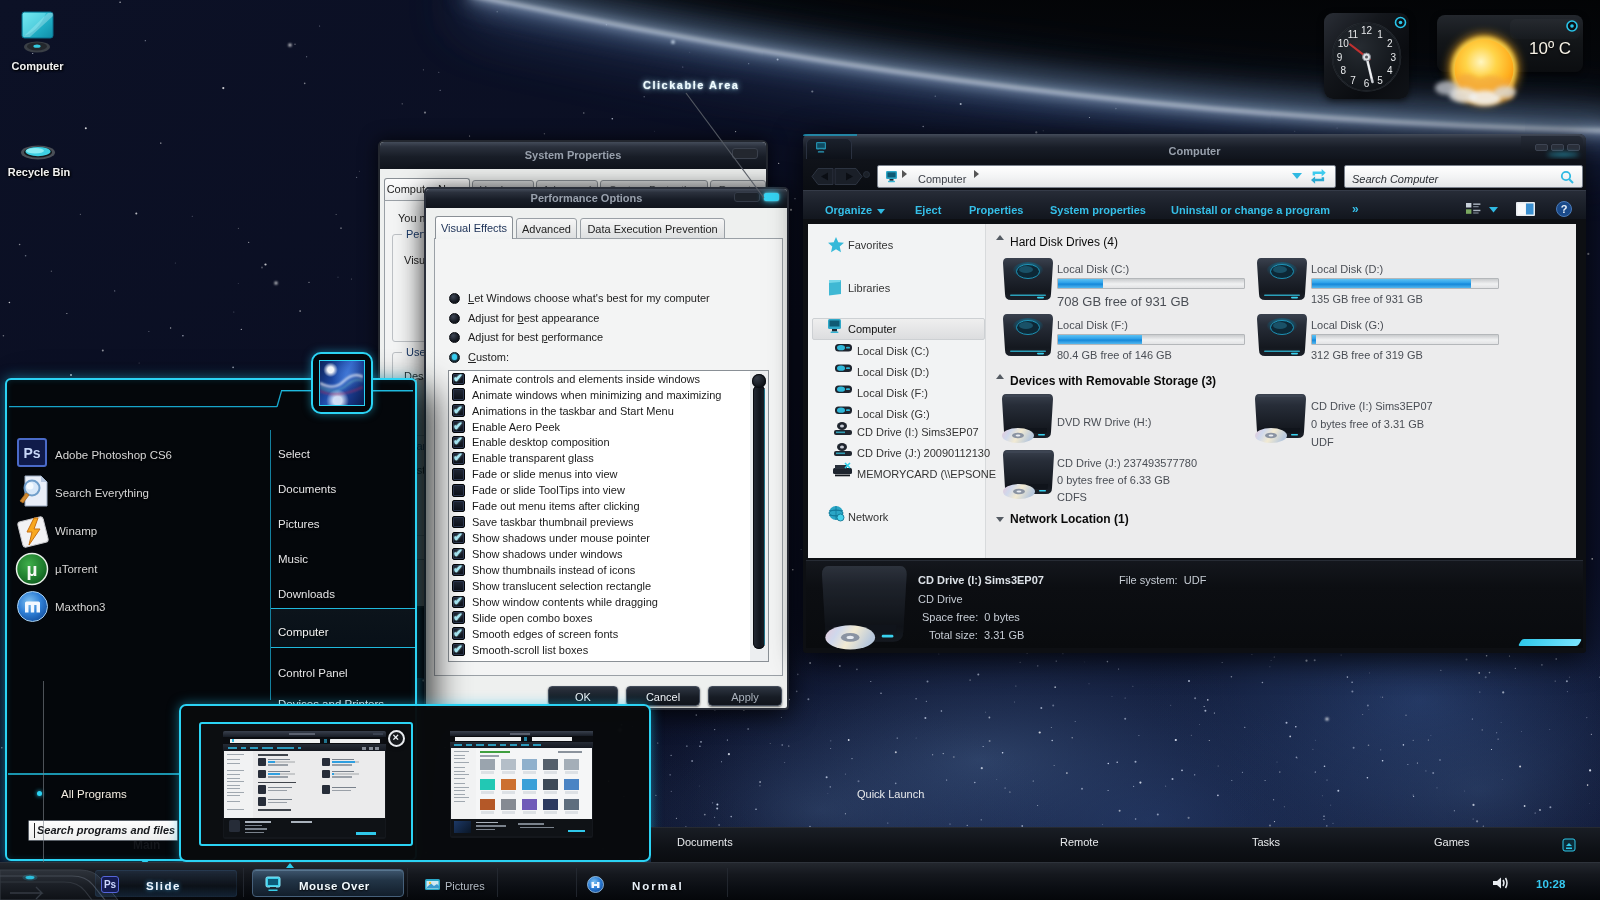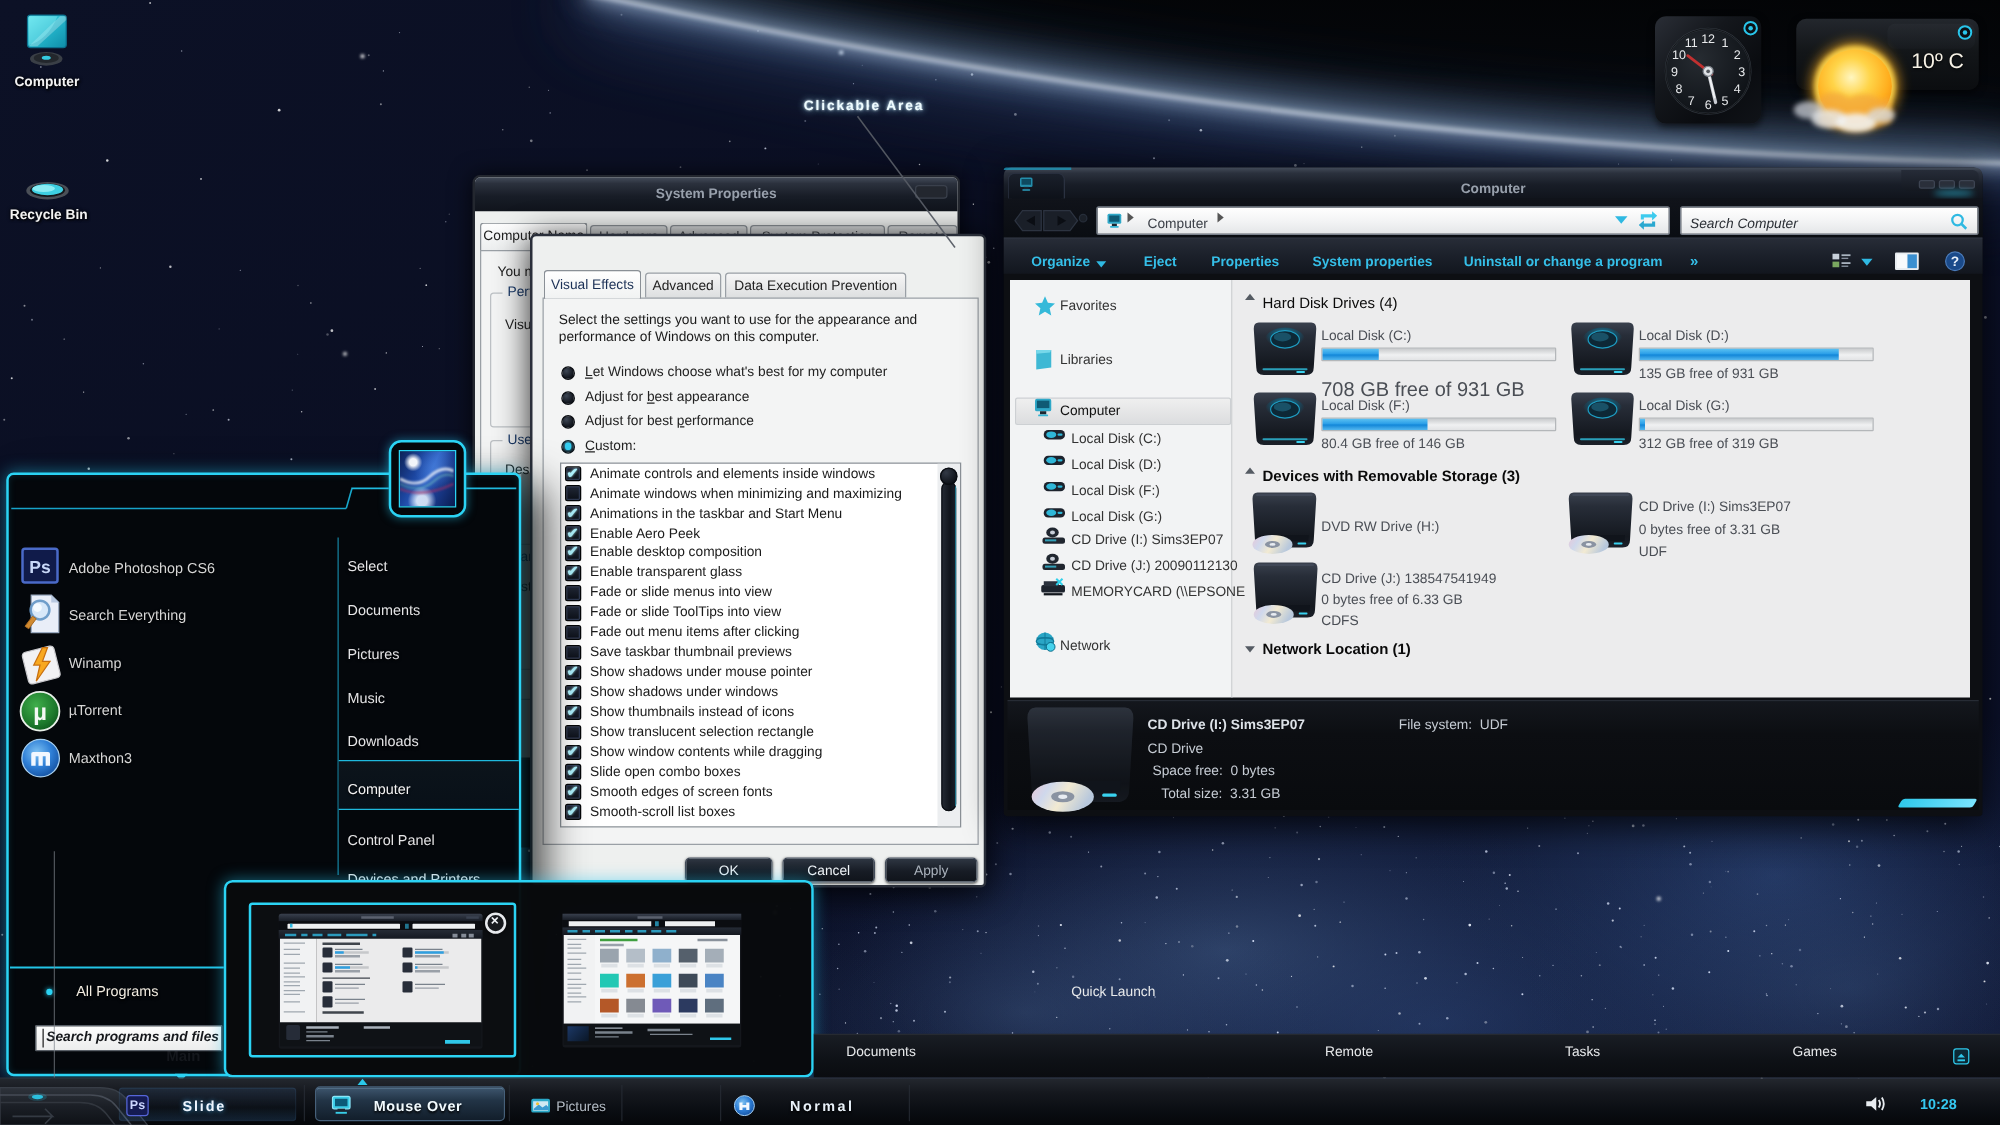--- a/index.html
+++ b/index.html
@@ -937,26 +937,30 @@
   <div style="position:absolute;left:24px;top:112px;font-size:11px;color:#222">Visual effects, processor scheduling,</div>
   <div style="position:absolute;left:12px;top:210px;width:368px;height:84px;border:1px solid #bcc0c4;border-radius:3px"></div>
   <div style="position:absolute;left:22px;top:204px;font-size:11px;color:#1a3a6a;background:#f3f4f4;padding:0 4px">User Profiles</div>
   <div style="position:absolute;left:24px;top:228px;font-size:11px;color:#222">Desktop settings related to your logo</div>
   <div style="position:absolute;left:12px;top:304px;width:368px;height:90px;border:1px solid #bcc0c4;border-radius:3px"></div>
   <div style="position:absolute;left:22px;top:298px;font-size:11px;color:#1a3a6a;background:#f3f4f4;padding:0 4px">Startup and Recovery</div>
   <div style="position:absolute;left:24px;top:322px;font-size:11px;color:#222">System startup, system failure, and</div>
 </div>
 
 <div class="abs" style="left:424px;top:187px;width:365px;height:523px;background:#eef0ef;border:2px solid #2a2f3a;border-radius:5px 5px 4px 4px;box-shadow:0 4px 26px rgba(0,0,0,0.85)">
+  <div class="tbar" style="position:absolute;left:0;top:0;width:100%;height:19px;border-radius:3px 3px 0 0">
+    <div class="win-title" style="position:absolute;width:100%;top:3px;text-align:center;padding-right:40px">Performance Options</div>
+    <div style="position:absolute;right:27px;top:3px;width:26px;height:10px;background:#1d222a;border:1px solid #343b48;border-radius:3px"></div>
+    <div style="position:absolute;right:8px;top:3.5px;width:15px;height:8px;background:#35d2f2;border-radius:2.5px;box-shadow:0 0 7px #35d2f2,0 0 2px #9ff0ff"></div>
+  </div>
 
   <div style="position:absolute;left:9px;top:27px;width:78px;height:23px;background:linear-gradient(180deg,#ffffff,#f0f2f2);border:1px solid #8a9096;border-bottom:none;border-radius:3px 3px 0 0;z-index:2;font-size:11px;color:#1a2f55;text-align:center;padding-top:5px">Visual Effects</div>
   <div style="position:absolute;left:90px;top:29px;width:61px;height:21px;background:linear-gradient(180deg,#f6f6f6,#dddfe0);border:1px solid #9aa0a6;border-radius:3px 3px 0 0;font-size:11px;color:#222;text-align:center;padding-top:4px">Advanced</div>
   <div style="position:absolute;left:154px;top:29px;width:145px;height:21px;background:linear-gradient(180deg,#f6f6f6,#dddfe0);border:1px solid #9aa0a6;border-radius:3px 3px 0 0;font-size:11px;color:#222;text-align:center;padding-top:4px">Data Execution Prevention</div>
   <div style="position:absolute;left:8px;top:49px;width:349px;height:438px;background:#f3f4f4;border:1px solid #9aa0a6"></div>
-  <div style="position:absolute;left:21px;top:61px;width:320px;font-size:11px;color:#1a1a1a;line-height:13.5px">Select the settings you want to use for the appearance and performance of Windows on this computer.</div>
 
   <div style="position:absolute;left:23px;top:104px;width:11px;height:11px;border-radius:50%;background:radial-gradient(circle at 35% 30%,#3d4654,#12161e 65%);border:1px solid #0a0d12"></div>
   <div style="position:absolute;left:42px;top:103px;font-size:11px;color:#222"><u>L</u>et Windows choose what's best for my computer</div>
   <div style="position:absolute;left:23px;top:123.5px;width:11px;height:11px;border-radius:50%;background:radial-gradient(circle at 35% 30%,#3d4654,#12161e 65%);border:1px solid #0a0d12"></div>
   <div style="position:absolute;left:42px;top:122.5px;font-size:11px;color:#222">Adjust for <u>b</u>est appearance</div>
   <div style="position:absolute;left:23px;top:143px;width:11px;height:11px;border-radius:50%;background:radial-gradient(circle at 35% 30%,#3d4654,#12161e 65%);border:1px solid #0a0d12"></div>
   <div style="position:absolute;left:42px;top:142px;font-size:11px;color:#222">Adjust for best <u>p</u>erformance</div>
   <div style="position:absolute;left:23px;top:162.5px;width:11px;height:11px;border-radius:50%;background:radial-gradient(circle at 35% 30%,#3d4654,#12161e 65%);border:1px solid #0a0d12"></div>
   <div style="position:absolute;left:25.8px;top:165.3px;width:5.5px;height:5.5px;border-radius:50%;background:#35cdf0;box-shadow:0 0 3px #35cdf0"></div>
   <div style="position:absolute;left:42px;top:161.5px;font-size:11px;color:#222"><u>C</u>ustom:</div>
@@ -1088,32 +1092,32 @@
 <div style="position:absolute;left:54px;top:252.5px;font-size:11px;color:#333">Local Disk (F:)</div>
 <div style="position:absolute;left:54px;top:273.5px;font-size:11px;color:#333">Local Disk (G:)</div>
 <div style="position:absolute;left:54px;top:292px;font-size:11px;color:#333">CD Drive (I:) Sims3EP07</div>
 <div style="position:absolute;left:54px;top:313px;font-size:11px;color:#333">CD Drive (J:) 20090112130</div>
 <div style="position:absolute;left:54px;top:334px;font-size:11px;color:#333">MEMORYCARD (\\EPSONE</div>
 <div style="position:absolute;left:45px;top:377px;font-size:11px;color:#333">Network</div>
 <div style="position:absolute;left:207px;top:101px;font-size:11px;color:#0a0a0a;font-weight:normal;font-size:12px">Hard Disk Drives (4)</div>
 <div style="position:absolute;left:207px;top:240px;font-size:11px;color:#0a0a0a;font-weight:bold;font-size:12px">Devices with Removable Storage (3)</div>
 <div style="position:absolute;left:207px;top:378px;font-size:11px;color:#0a0a0a;font-weight:bold;font-size:12px">Network Location (1)</div>
 <div style="position:absolute;left:254px;top:129px;font-size:11px;color:#4a4e55">Local Disk (C:)</div>
-<div style="position:absolute;left:254px;top:170px;font-size:16px;color:#4a4e55">708 GB free of 931 GB</div>
+<div style="position:absolute;left:254px;top:160px;font-size:13px;color:#4a4e55">708 GB free of 931 GB</div>
 <div style="position:absolute;left:508px;top:129px;font-size:11px;color:#4a4e55">Local Disk (D:)</div>
 <div style="position:absolute;left:508px;top:159px;font-size:11px;color:#4a4e55">135 GB free of 931 GB</div>
 <div style="position:absolute;left:254px;top:185px;font-size:11px;color:#4a4e55">Local Disk (F:)</div>
 <div style="position:absolute;left:254px;top:215px;font-size:11px;color:#4a4e55">80.4 GB free of 146 GB</div>
 <div style="position:absolute;left:508px;top:185px;font-size:11px;color:#4a4e55">Local Disk (G:)</div>
 <div style="position:absolute;left:508px;top:215px;font-size:11px;color:#4a4e55">312 GB free of 319 GB</div>
 <div style="position:absolute;left:254px;top:282px;font-size:11px;color:#4a4e55">DVD RW Drive (H:)</div>
 <div style="position:absolute;left:508px;top:266px;font-size:11px;color:#4a4e55">CD Drive (I:) Sims3EP07</div>
 <div style="position:absolute;left:508px;top:284px;font-size:11px;color:#4a4e55">0 bytes free of 3.31 GB</div>
 <div style="position:absolute;left:508px;top:302px;font-size:11px;color:#4a4e55">UDF</div>
-<div style="position:absolute;left:254px;top:323px;font-size:11px;color:#4a4e55">CD Drive (J:) 138547541949</div>
+<div style="position:absolute;left:254px;top:323px;font-size:11px;color:#4a4e55">CD Drive (J:) 237493577780</div>
 <div style="position:absolute;left:254px;top:340px;font-size:11px;color:#4a4e55">0 bytes free of 6.33 GB</div>
 <div style="position:absolute;left:254px;top:357px;font-size:11px;color:#4a4e55">CDFS</div>
 <div style="position:absolute;left:254px;top:144px;width:188px;height:11px;background:linear-gradient(180deg,#c9cbcd,#f0f1f2 55%,#e2e3e5);border:1px solid #b4b7ba;border-radius:1px"></div>
 <div style="position:absolute;left:255px;top:145px;width:45px;height:9px;background:linear-gradient(180deg,#5bc1f2 0%,#2b9fe8 45%,#1286d8 55%,#53b7ef 100%)"></div>
 <div style="position:absolute;left:508px;top:144px;width:188px;height:11px;background:linear-gradient(180deg,#c9cbcd,#f0f1f2 55%,#e2e3e5);border:1px solid #b4b7ba;border-radius:1px"></div>
 <div style="position:absolute;left:509px;top:145px;width:159px;height:9px;background:linear-gradient(180deg,#5bc1f2 0%,#2b9fe8 45%,#1286d8 55%,#53b7ef 100%)"></div>
 <div style="position:absolute;left:254px;top:200px;width:188px;height:11px;background:linear-gradient(180deg,#c9cbcd,#f0f1f2 55%,#e2e3e5);border:1px solid #b4b7ba;border-radius:1px"></div>
 <div style="position:absolute;left:255px;top:201px;width:84px;height:9px;background:linear-gradient(180deg,#5bc1f2 0%,#2b9fe8 45%,#1286d8 55%,#53b7ef 100%)"></div>
 <div style="position:absolute;left:508px;top:200px;width:188px;height:11px;background:linear-gradient(180deg,#c9cbcd,#f0f1f2 55%,#e2e3e5);border:1px solid #b4b7ba;border-radius:1px"></div>
 <div style="position:absolute;left:509px;top:201px;width:4px;height:9px;background:linear-gradient(180deg,#5bc1f2 0%,#2b9fe8 45%,#1286d8 55%,#53b7ef 100%)"></div>

